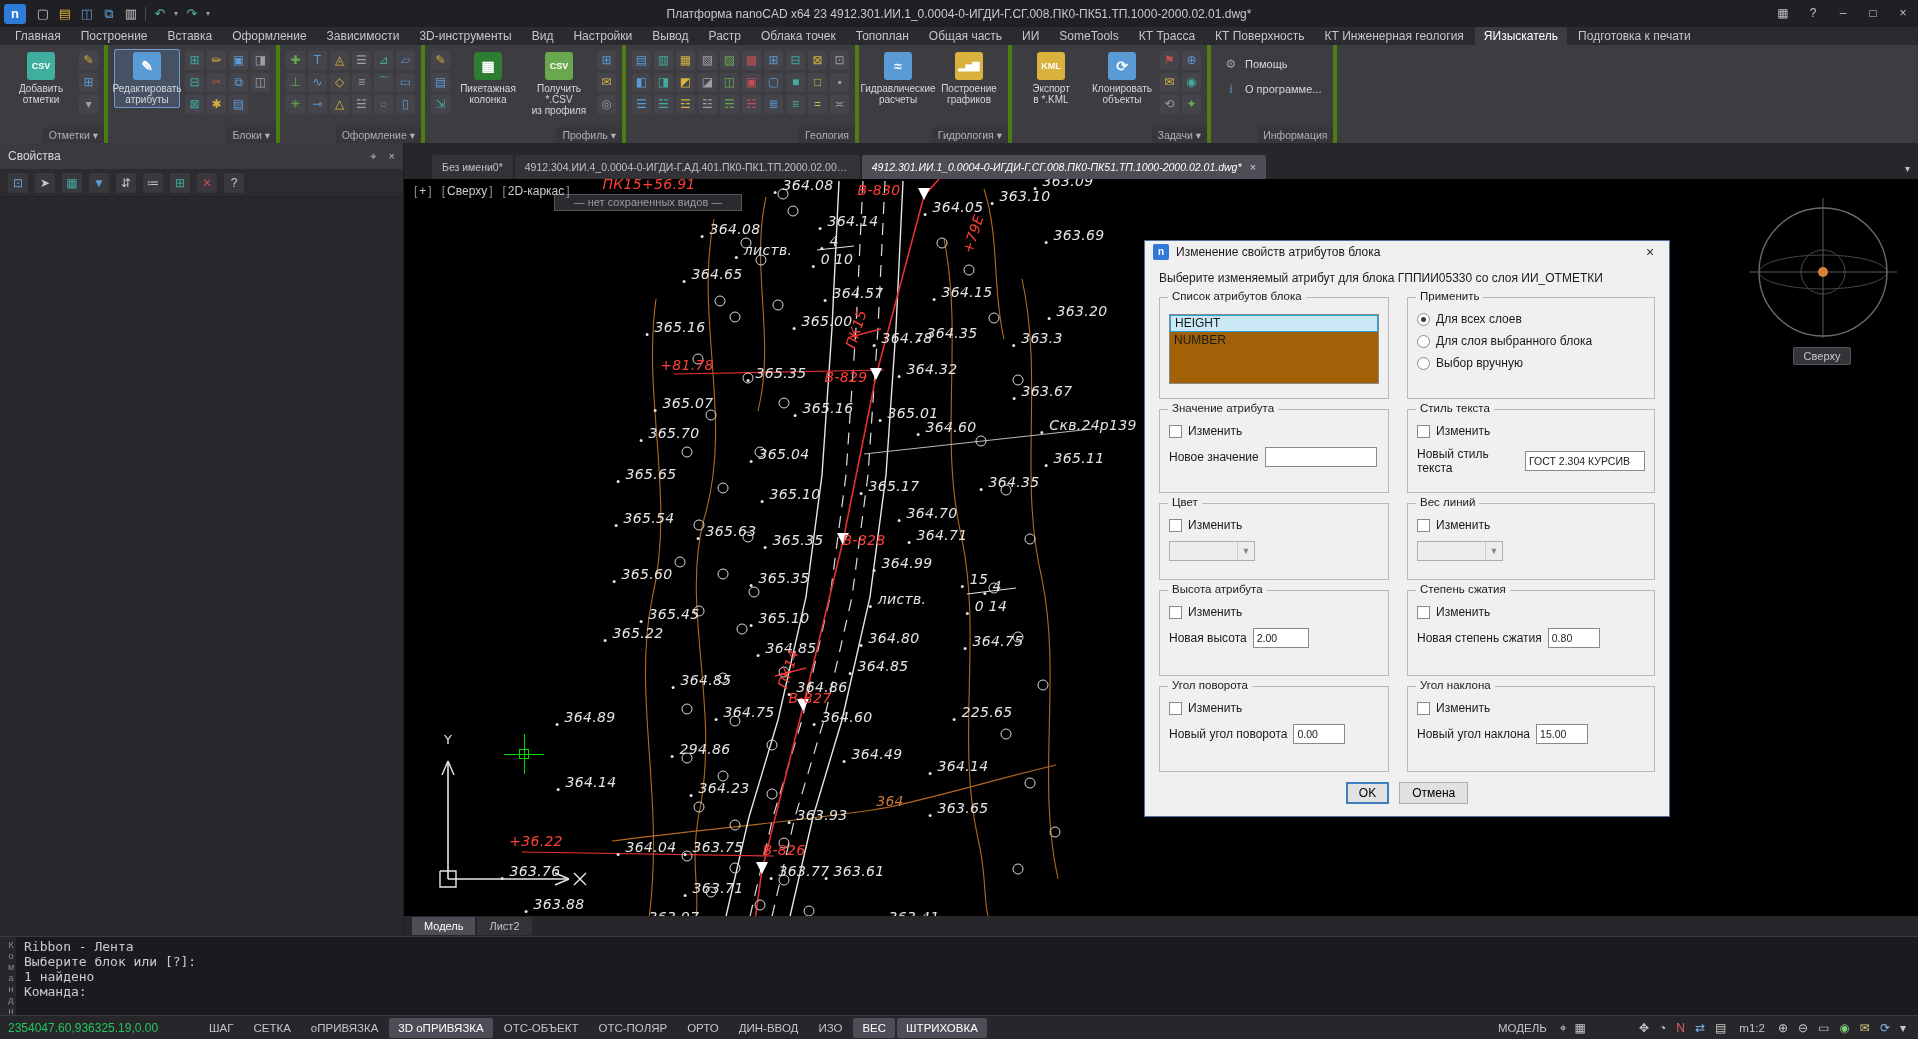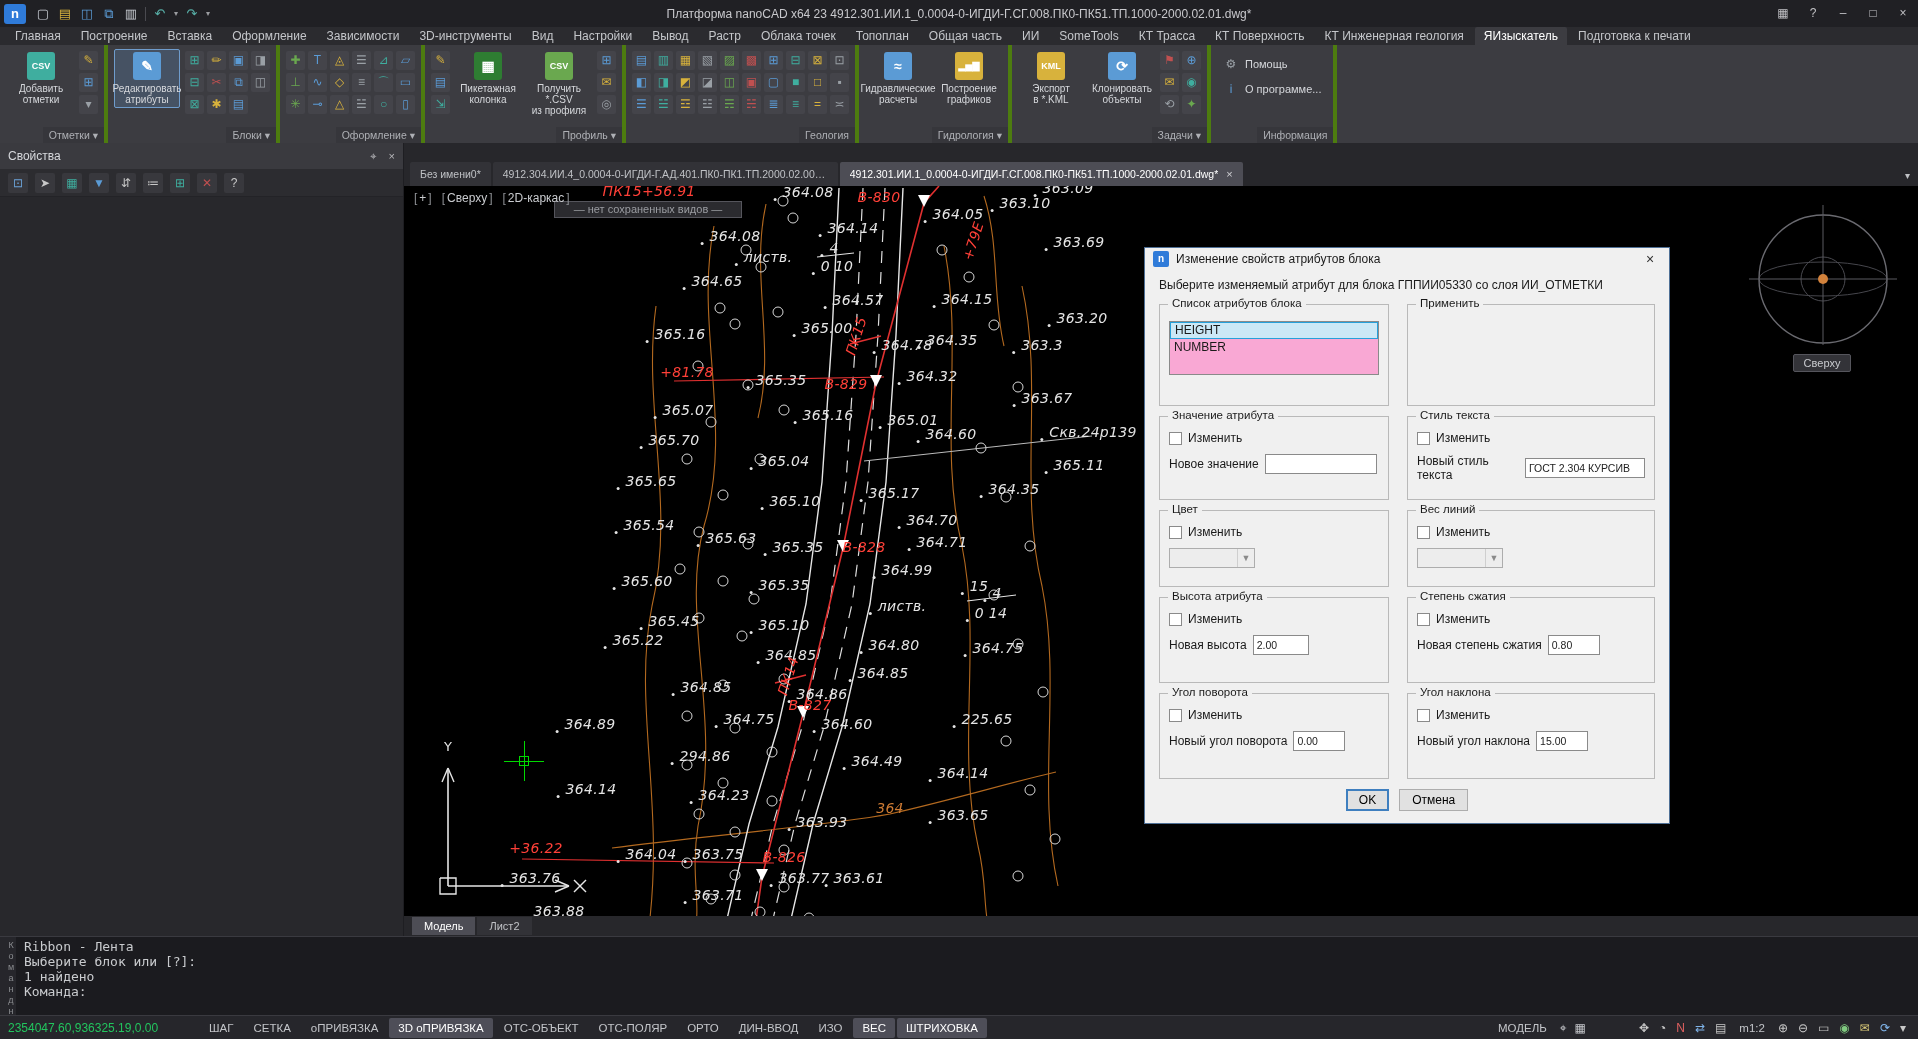--- a/index.html
+++ b/index.html
@@ -41,23 +41,23 @@
   
   .main { flex:1; display:flex; min-height:0; }
   .props { width:404px; background:#2c2c30; border-right:1px solid #1e1e22; display:flex; flex-direction:column; flex:0 0 auto; }
   .props-head { height:26px; background:#3a3a3f; display:flex; align-items:center; padding:0 8px; font-size:12px; color:#d6d8dc; }
   .props-head .sp { margin-left:auto; display:flex; gap:12px; color:#b8b8bc; font-size:11px; }
   .props-tools { height:28px; display:flex; align-items:center; gap:7px; padding:0 8px; border-bottom:1px solid #232327; }
   .ptool { width:20px; height:20px; line-height:20px; text-align:center; font-size:12px; background:#38383d; border-radius:2px; }
   .props-body { flex:1; background:#28282c; }
 
   .work { flex:1; display:flex; flex-direction:column; min-width:0; }
-  .doctabs { height:43px; background:#27272b; display:flex; align-items:flex-end; padding-left:6px; position:relative; flex:0 0 auto; }
+  .doctabs { height:36px; background:#27272b; display:flex; align-items:flex-end; padding-left:28px; position:relative; flex:0 0 auto; }
   .dtab { height:24px; line-height:24px; padding:0 10px; font-size:10.5px; color:#bfc1c5; background:#323237; margin-right:2px; border-radius:2px 2px 0 0; max-width:345px; white-space:nowrap; overflow:hidden; text-overflow:ellipsis; }
-  .dtab.active { background:#4d4d55; color:#fff; max-width:440px; display:flex; gap:8px; }
+  .dtab.active { background:#4d4d55; color:#fff; max-width:440px; display:flex; gap:8px;font-style:italic; }
   .dtab .x { font-size:11px; color:#d0d0d4; }
   .dtabs-arrow { position:absolute; right:8px; bottom:5px; color:#bfc1c5; font-size:10px; }
 
   
   .canvas { position:relative; flex:1; background:#000; overflow:hidden; }
   #mapSvg, #labels { position:absolute; left:0; top:0; width:1513px; height:747px; }
   .dl { position:absolute; transform:translate(-50%,-50%); font-family:"DejaVu Sans", sans-serif; font-style:italic; font-size:14px; color:#e4e4e4; white-space:nowrap; letter-spacing:.3px; }
   .dl.w::after { content:''; position:absolute; left:-9px; bottom:-1px; width:3px; height:3px; background:#e4e4e4; border-radius:50%; }
   .dl.r { color:#ff4038; }
   .dl.o { color:#cc7a33; }
@@ -81,21 +81,21 @@
   .dlg-title-text { font-size:12px; }
   .dlg-close { margin-left:auto; width:30px; height:22px; text-align:center; line-height:22px; font-size:14px; color:#333; }
   .dlg-body { padding:4px 14px 10px; flex:1; display:flex; flex-direction:column; }
   .dlg-intro { font-size:12px; margin:4px 0 12px; }
   .cols { display:flex; gap:18px; }
   .col-l { width:230px; display:flex; flex-direction:column; gap:10px; }
   .col-r { flex:1; display:flex; flex-direction:column; gap:10px; }
   .gbox { border:1px solid #b9b9b9; position:relative; padding:14px 9px 8px; }
   .gbox .gt { position:absolute; top:-8px; left:8px; background:#f0f0f0; padding:0 4px; font-size:11.5px; }
   .h104{height:102px} .h84{height:84px} .h77{height:77px} .h86{height:86px}
-  .listbox { border:1px solid #8a8a8a; background:#f9a8d4; height:54px; overflow:hidden; margin-top:2px; }
+  .listbox { border:1px solid #8a8a8a; background:#a16207; height:70px; overflow:hidden; margin-top:2px; }
   .litem { height:17px; line-height:17px; padding:0 4px; font-size:12px; }
   .litem.sel { background:#cbe8f6; border:1px solid #26a0da; line-height:15px; }
   .chk { display:flex; align-items:center; gap:6px; font-size:12px; margin-bottom:9px; }
   .chk .box { width:13px; height:13px; background:#fff; border:1px solid #8a8a8a; }
   .frow { display:flex; align-items:center; gap:6px; font-size:12px; }
   .tin { height:20px; border:1px solid #8a8a8a; background:#fff; font-size:10.5px; padding:0 3px; font-family:"Liberation Sans",sans-serif; color:#222; }
   .radio { display:flex; align-items:center; gap:6px; margin-bottom:8px; font-size:12px; }
   .radio .rb { width:13px; height:13px; border:1px solid #8a8a8a; border-radius:50%; background:#fff; position:relative; flex:0 0 auto; }
   .radio.sel .rb::after { content:''; position:absolute; inset:3px; background:#3b3b3b; border-radius:50%; }
   .combo { width:86px; height:20px; background:#ededed; border:1px solid #adadad; display:flex; }
@@ -689,20 +689,34 @@
                     </div>
                   <div class="frow">
                       <span>Новый угол поворота</span>
                       <input class="tin" style="width: 52px;" readonly="" value="0.00">
                     </div>
                 </div>
               </div>
               <div class="col-r">
                 <div class="gbox h104">
                   <span class="gt">Применить</span>
+                  <div id="applyOpts">
+                      <div class="radio sel">
+                        <span class="rb"></span>
+                        <span>Для всех слоев</span>
+                      </div>
+                      <div class="radio">
+                        <span class="rb"></span>
+                        <span>Для слоя выбранного блока</span>
+                      </div>
+                      <div class="radio">
+                        <span class="rb"></span>
+                        <span>Выбор вручную</span>
+                      </div>
+                    </div>
                 </div>
                 <div class="gbox h84">
                   <span class="gt">Стиль текста</span>
                   <div class="chk">
                       <span class="box"></span>
                       <span>Изменить</span>
                     </div>
                   <div class="frow">
                       <span>Новый стиль текста</span>
                       <input class="tin" style="width: 120px;" readonly="" value="ГОСТ 2.304 КУРСИВ">

